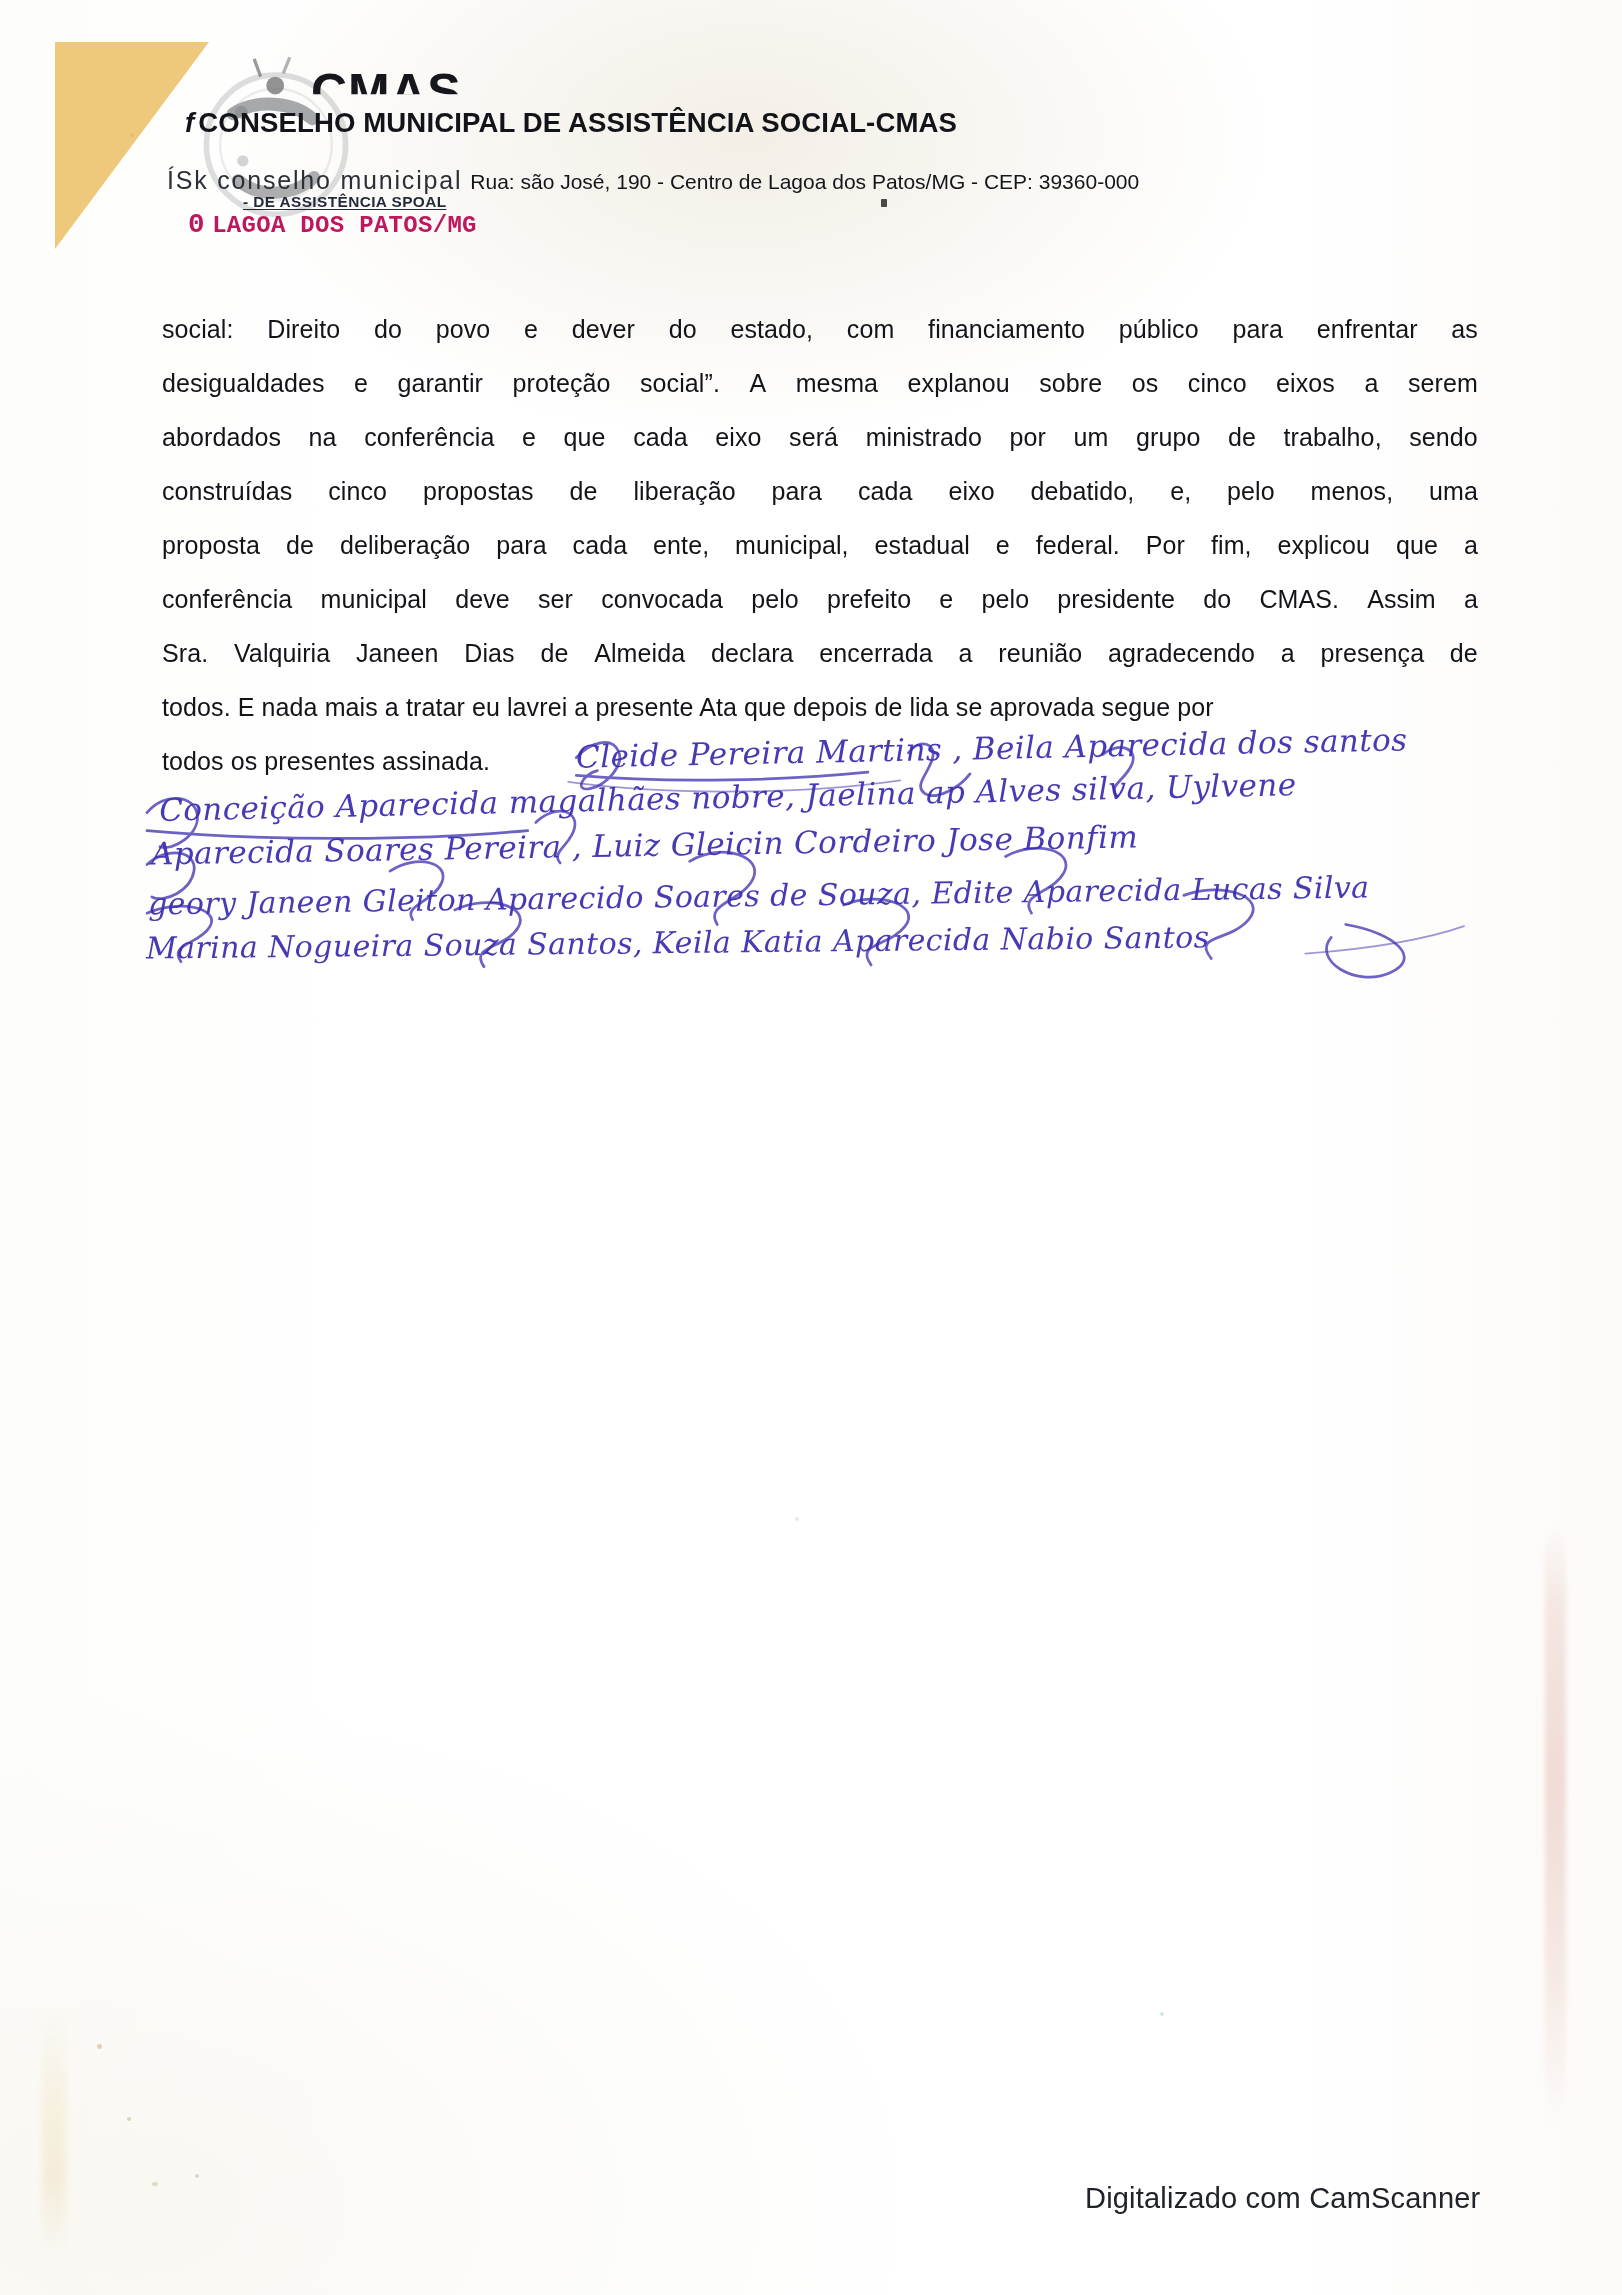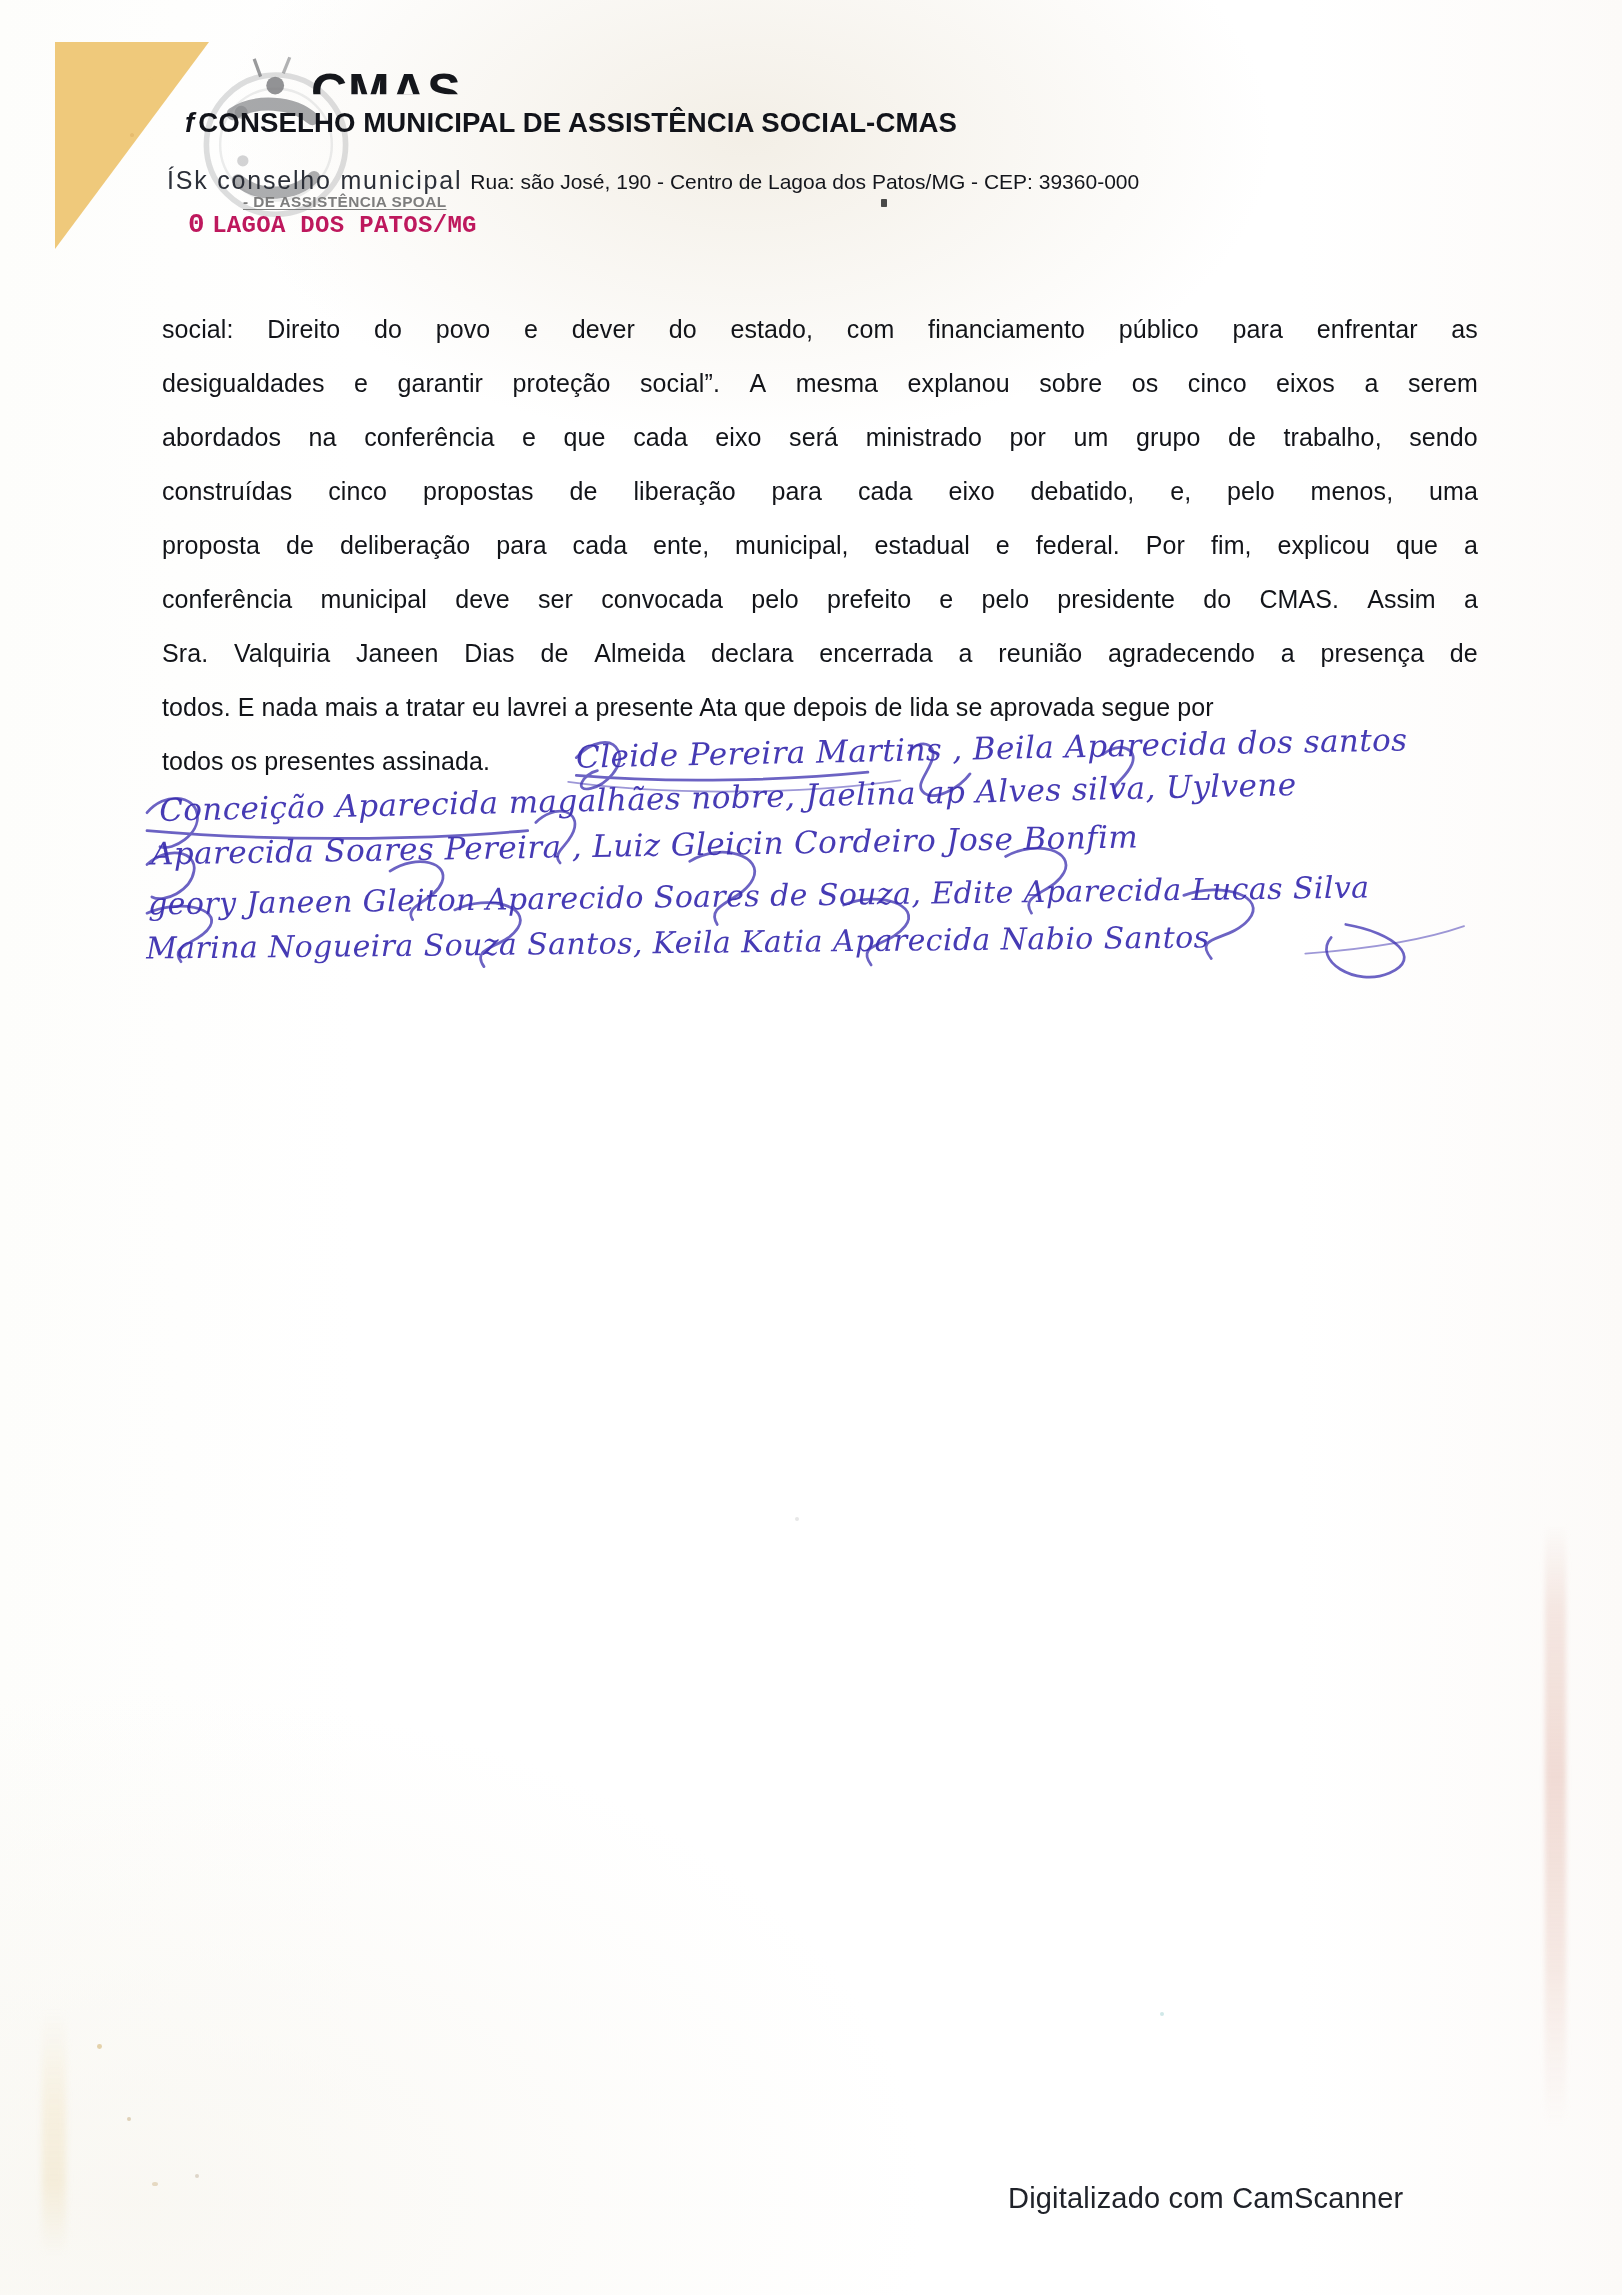--- a/index.html
+++ b/index.html
@@ -157,21 +157,21 @@
     color: #14161c;
   }
 
   .sub-stamp {
     position: absolute;
     left: 243px;
     top: 193px;
     font-size: 15.4px;
     font-weight: 700;
     letter-spacing: 0.4px;
-    color: #737373;
+    color: #0f172a;
     text-decoration: underline;
     text-underline-offset: 2.4px;
     white-space: nowrap;
     opacity: 0.92;
     text-align: right;
   }
 
   .city-stamp {
     position: absolute;
     left: 188px;
@@ -240,21 +240,21 @@
     font-style: italic;
     color: #3b2fb0;
     white-space: nowrap;
     opacity: 0.94;
     letter-spacing: 0.4px;
   }
 
   
   .footer-wm {
     position: absolute;
-    left: 1008px;
+    left: 1085px;
     top: 2182px;
     font-size: 29px;
     color: #20232a;
     letter-spacing: 0.2px;
     white-space: nowrap;
   }
 </style>
 </head>
 <body>
 

